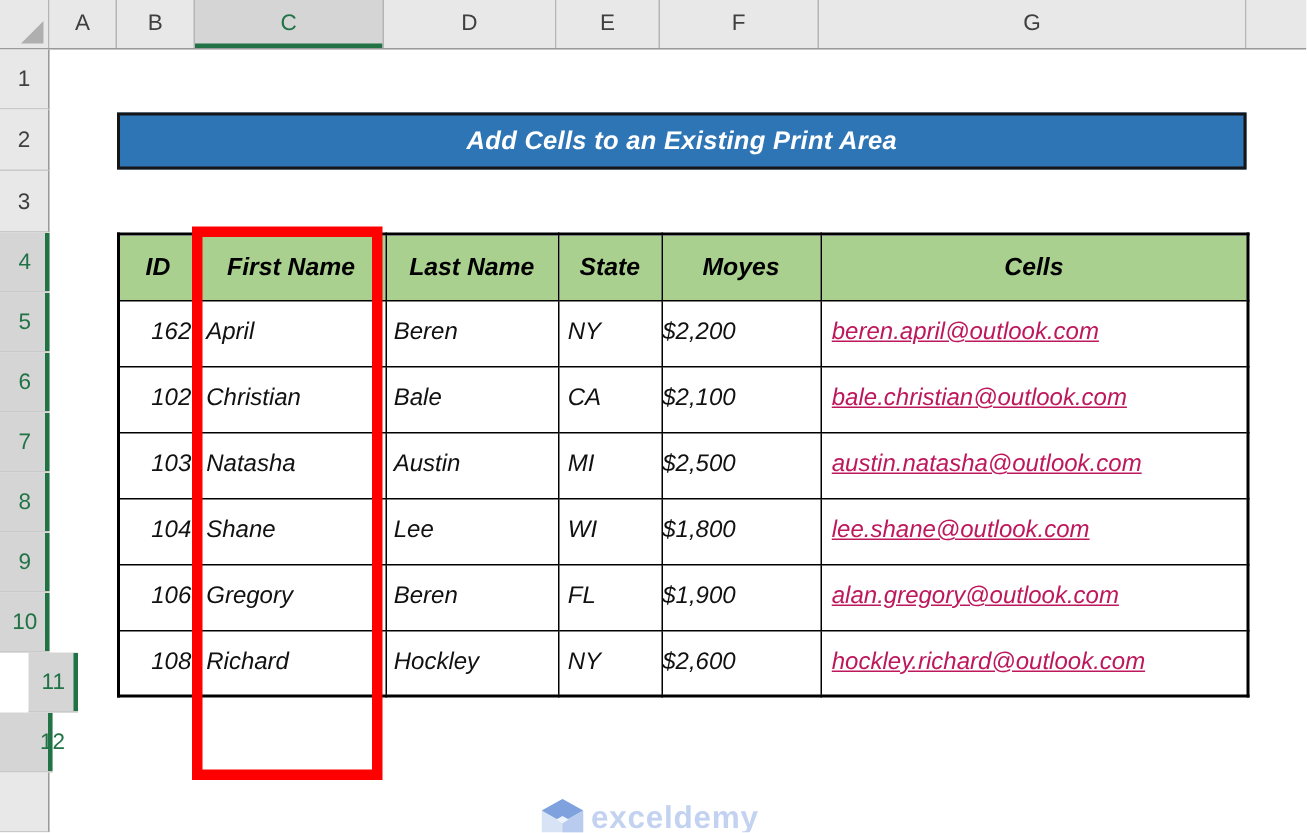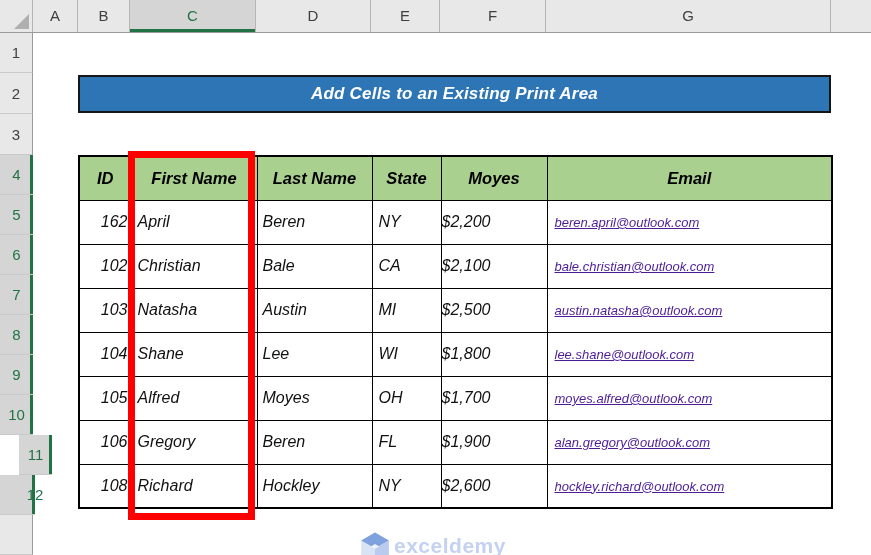--- a/index.html
+++ b/index.html
@@ -90,21 +90,21 @@
   table.sheet th {
     background:#A9D08E; font-weight:bold; text-align:center; font-size:16.5px; color:#000;
   }
   td.col-id     { text-align:right; padding-right:3px; }
   td.col-first  { text-align:left;  padding-left:6px;  background:#D1D1D1; }
   td.col-last   { text-align:left;  padding-left:5px;  }
   td.col-state  { text-align:left;  padding-left:6px;  }
   td.col-salary { text-align:left; padding-right:32px; }
   td.col-email  { text-align:left;  padding-left:7px;  }
   a.email {
-    color:#4c1d95; text-decoration:underline; font-size:13px; cursor:pointer;
+    color:#be185d; text-decoration:underline; font-size:16px; cursor:pointer;
   }
 
   
   .red-box {
     position:absolute; left:128px; top:151px; width:127px; height:369px;
     border:7px solid #FE0000; z-index:10; pointer-events:none;
   }
 
   
   .watermark {
@@ -184,21 +184,21 @@
           <col style="width:106px">
           <col style="width:285px">
       </colgroup>
       <tbody>
           <tr>
         <th>ID</th>
         <th>First Name</th>
         <th>Last Name</th>
         <th>State</th>
         <th>Moyes</th>
-        <th>Email</th>
+        <th>Cells</th>
       </tr>
       <tr>
         <td class="col-id">162</td>
         <td class="col-first">April</td>
         <td class="col-last">Beren</td>
         <td class="col-state">NY</td>
         <td class="col-salary">$2,200</td>
         <td class="col-email"><a class="email">beren.april@outlook.com</a></td>
       </tr>
       <tr>
@@ -219,28 +219,20 @@
       </tr>
       <tr>
         <td class="col-id">104</td>
         <td class="col-first">Shane</td>
         <td class="col-last">Lee</td>
         <td class="col-state">WI</td>
         <td class="col-salary">$1,800</td>
         <td class="col-email"><a class="email">lee.shane@outlook.com</a></td>
       </tr>
       <tr>
-        <td class="col-id">105</td>
-        <td class="col-first">Alfred</td>
-        <td class="col-last">Moyes</td>
-        <td class="col-state">OH</td>
-        <td class="col-salary">$1,700</td>
-        <td class="col-email"><a class="email">moyes.alfred@outlook.com</a></td>
-      </tr>
-      <tr>
         <td class="col-id">106</td>
         <td class="col-first">Gregory</td>
         <td class="col-last">Beren</td>
         <td class="col-state">FL</td>
         <td class="col-salary">$1,900</td>
         <td class="col-email"><a class="email">alan.gregory@outlook.com</a></td>
       </tr>
       <tr>
         <td class="col-id">108</td>
         <td class="col-first">Richard</td>

